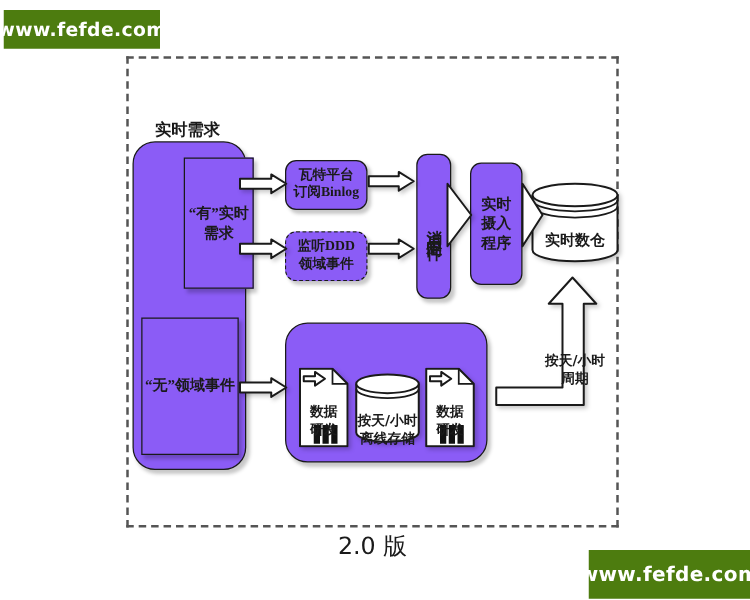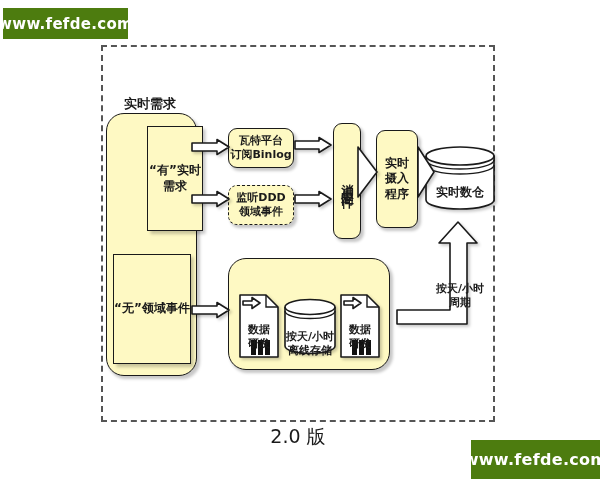--- a/index.html
+++ b/index.html
@@ -6,22 +6,22 @@
   html,body { width:600px; height:480px; background:#fff; overflow:hidden;
               font-family:"DejaVu Sans","Liberation Sans",sans-serif; color:#1a1a1a; }
   .abs { position:absolute; }
   #stage { position:relative; width:600px; height:480px; background:#ffffff; }
 
   .watermark { background:#4d7c0f; color:#fff; display:flex; align-items:center;
                justify-content:center; font-size:15px; font-weight:600; letter-spacing:.3px; }
 
   #main-border { border:2px dashed #555; }
 
-  .node { background:#fef9c3; border:1.6px solid #1a1a1a; display:flex; align-items:center;
-          justify-content:center; text-align:center; box-shadow:2.5px 3px 3px rgba(0,0,0,.22); }
+  .node { background:#8b5cf6; border:1.6px solid #1a1a1a; display:flex; align-items:center;
+          justify-content:center; text-align:center; box-shadow:2.5px 3px 3px rgba(0,0,0,.22);font-family:Liberation Serif, serif; }
   .round { border-radius:9px; }
   .biground { border-radius:18px; }
   .dashedbox { border-style:dashed; }
   .pre { white-space:pre-line; }
 
   .t11 { font-size:11px; line-height:1.25; font-weight:700; }
   .t12 { font-size:12px; line-height:1.3; font-weight:700; }
   .t13 { font-size:13px; font-weight:700; }
 
   .vtext { writing-mode:vertical-lr; text-orientation:upright; font-size:12.5px;

